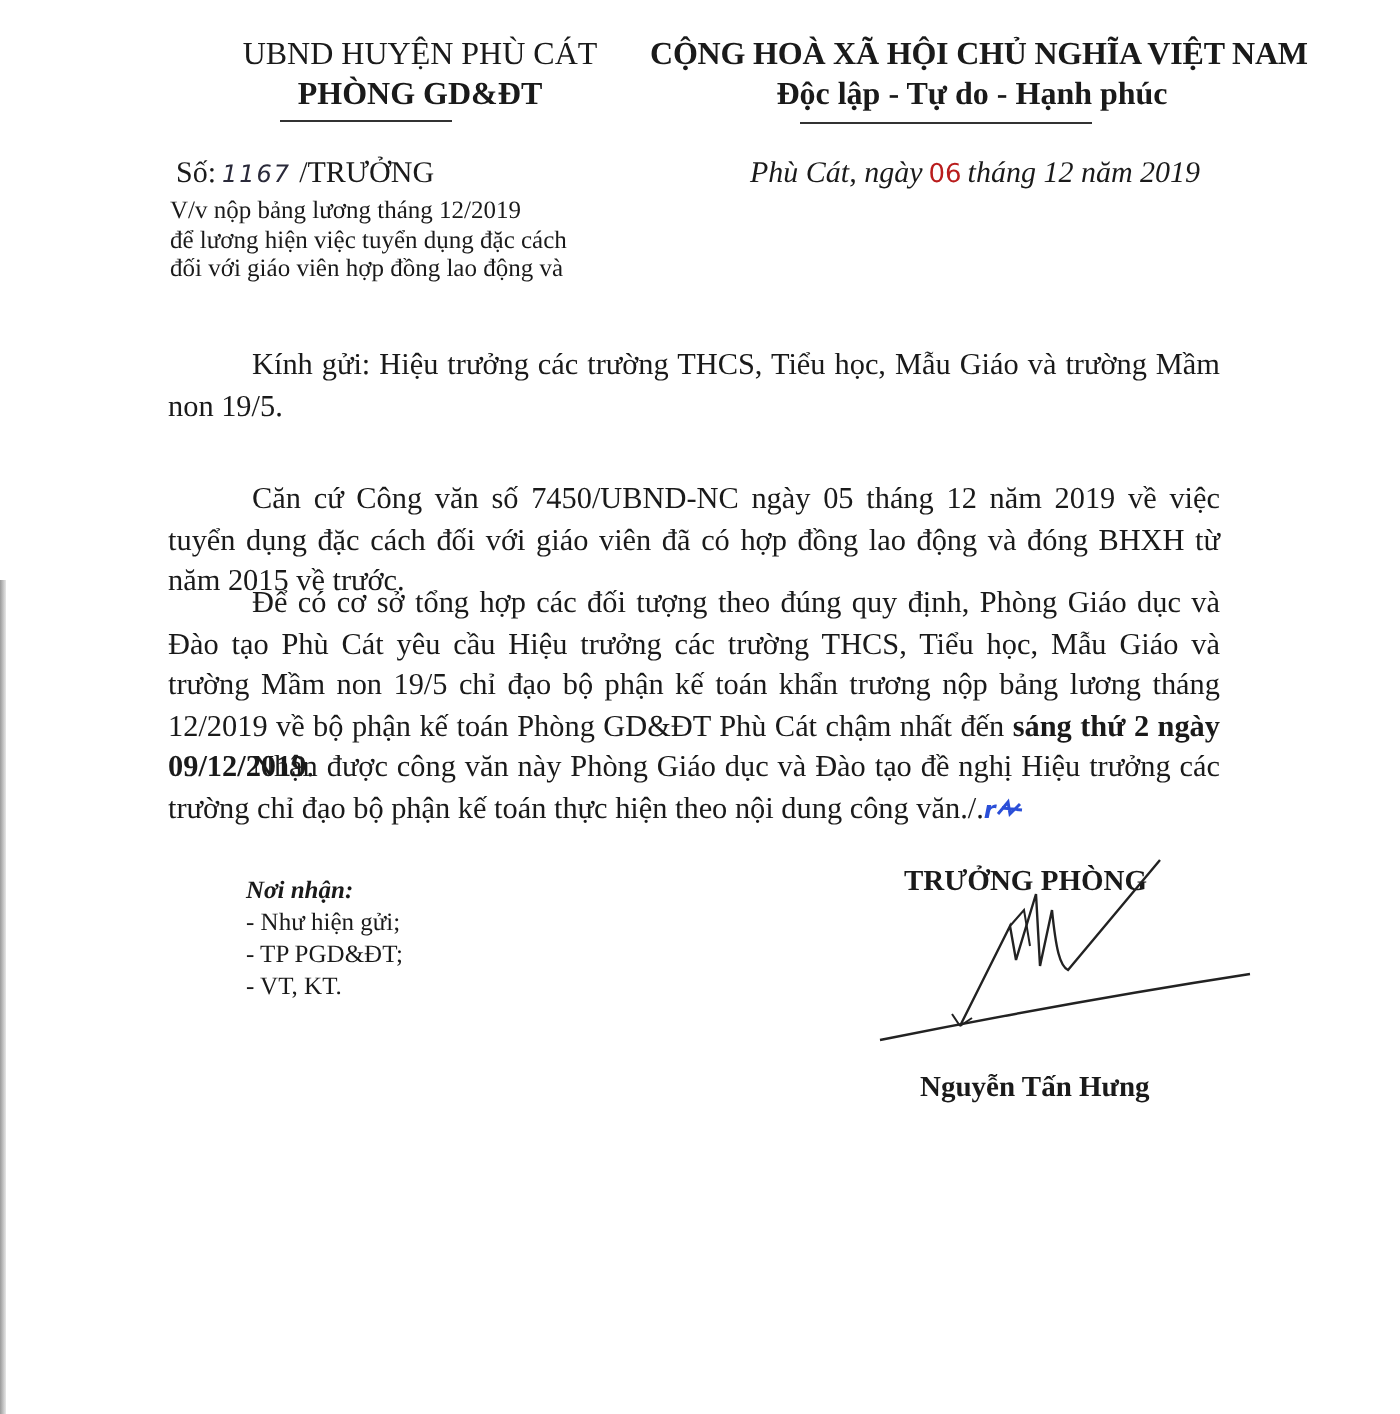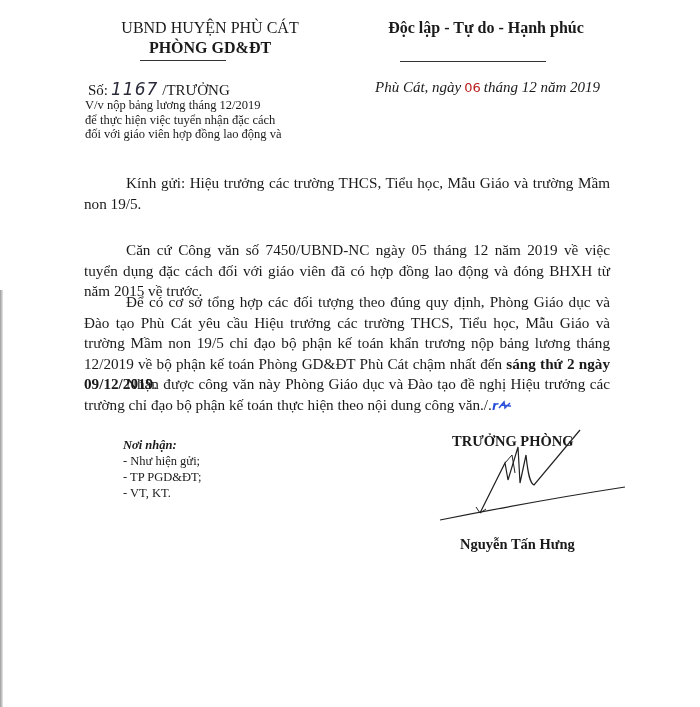--- a/index.html
+++ b/index.html
@@ -14,21 +14,21 @@
   .hdr-left { left: 95px; top: 18px; width: 230px; text-align: center; }
   .hdr-left .l1 { font-size: 16px; line-height: 20px; }
   .hdr-left .l2 { font-size: 16px; font-weight: bold; line-height: 20px; }
   .uline-left { position: absolute; left: 140px; top: 60px; width: 86px; height: 1px; background: #333; }
   .hdr-right { left: 325px; top: 18px; width: 322px; text-align: center; }
   .hdr-right .l1 { font-size: 16px; font-weight: bold; line-height: 20px; letter-spacing: -0.1px; }
   .hdr-right .l2 { font-size: 16px; font-weight: bold; line-height: 20px; }
   .uline-right { position: absolute; left: 400px; top: 61px; width: 146px; height: 1px; background: #333; }
 
   .so { left: 88px; top: 79px; font-size: 15px; }
-  .so .hand { font-family: "DejaVu Sans", sans-serif; font-style: italic; font-size: 17px; color: #2a2a3a; font-weight: 300; letter-spacing: 1px; padding: 0 4px 0 3px; }
+  .so .hand { font-family: "DejaVu Sans", sans-serif; font-style: italic; font-size: 12px; color: #2a2a3a; font-weight: 300; letter-spacing: 1px; padding: 0 4px 0 3px; }
   .vv { left: 85px; top: 98px; font-size: 12.5px; line-height: 14.5px; }
   .date { left: 375px; top: 79px; font-size: 15px; font-style: italic; }
   .date .hand { font-family: "DejaVu Sans", sans-serif; font-style: normal; font-size: 13px; color: #b91c1c; padding: 0 3px; }
 
   .para { position: absolute; left: 84px; width: 526px; font-size: 15.2px; line-height: 20.5px; text-align: justify; }
   .para .ind { display: inline-block; width: 42px; }
   .p-kinh { top: 173px; }
   .p1 { top: 240px; }
   .p2 { top: 292px; }
   .p3 { top: 374px; }
@@ -46,31 +46,32 @@
 
 <div class="edge"></div>
 
 <div class="abs hdr-left">
   <div class="l1">UBND HUYỆN PHÙ CÁT</div>
   <div class="l2">PHÒNG GD&amp;ĐT</div>
 </div>
 <div class="uline-left"></div>
 
 <div class="abs hdr-right">
+  <div class="l1">CỘNG HOÀ XÃ HỘI CHỦ NGHĨA VIỆT NAM</div>
   <div class="l2">Độc lập - Tự do - Hạnh phúc</div>
 </div>
 <div class="uline-right"></div>
 
 <div class="abs so">
   <span>Số:</span><span class="hand">1167</span><span>/TRƯỞNG</span>
 </div>
 
 <div class="abs vv">
   <div>V/v nộp bảng lương tháng 12/2019</div>
-  <div>để thực hiện việc tuyển nhận đặc cách</div>
+  <div>để lương hiện việc tuyển dụng đặc cách</div>
   <div>đối với giáo viên hợp đồng lao động và</div>
 </div>
 
 <div class="abs date">
   <span>Phù Cát, ngày</span><span class="hand">06</span><span>tháng 12 năm 2019</span>
 </div>
 
 <div class="para p-kinh"><span class="ind"></span><span>Kính gửi: Hiệu trưởng các trường THCS, Tiểu học, Mẫu Giáo và trường Mầm non 19/5.</span></div>
 
 <div class="para p1"><span class="ind"></span><span>Căn cứ Công văn số 7450/UBND-NC ngày 05 tháng 12 năm 2019 về việc tuyển dụng đặc cách đối với giáo viên đã có hợp đồng lao động và đóng BHXH từ năm 2015 về trước.</span></div>

